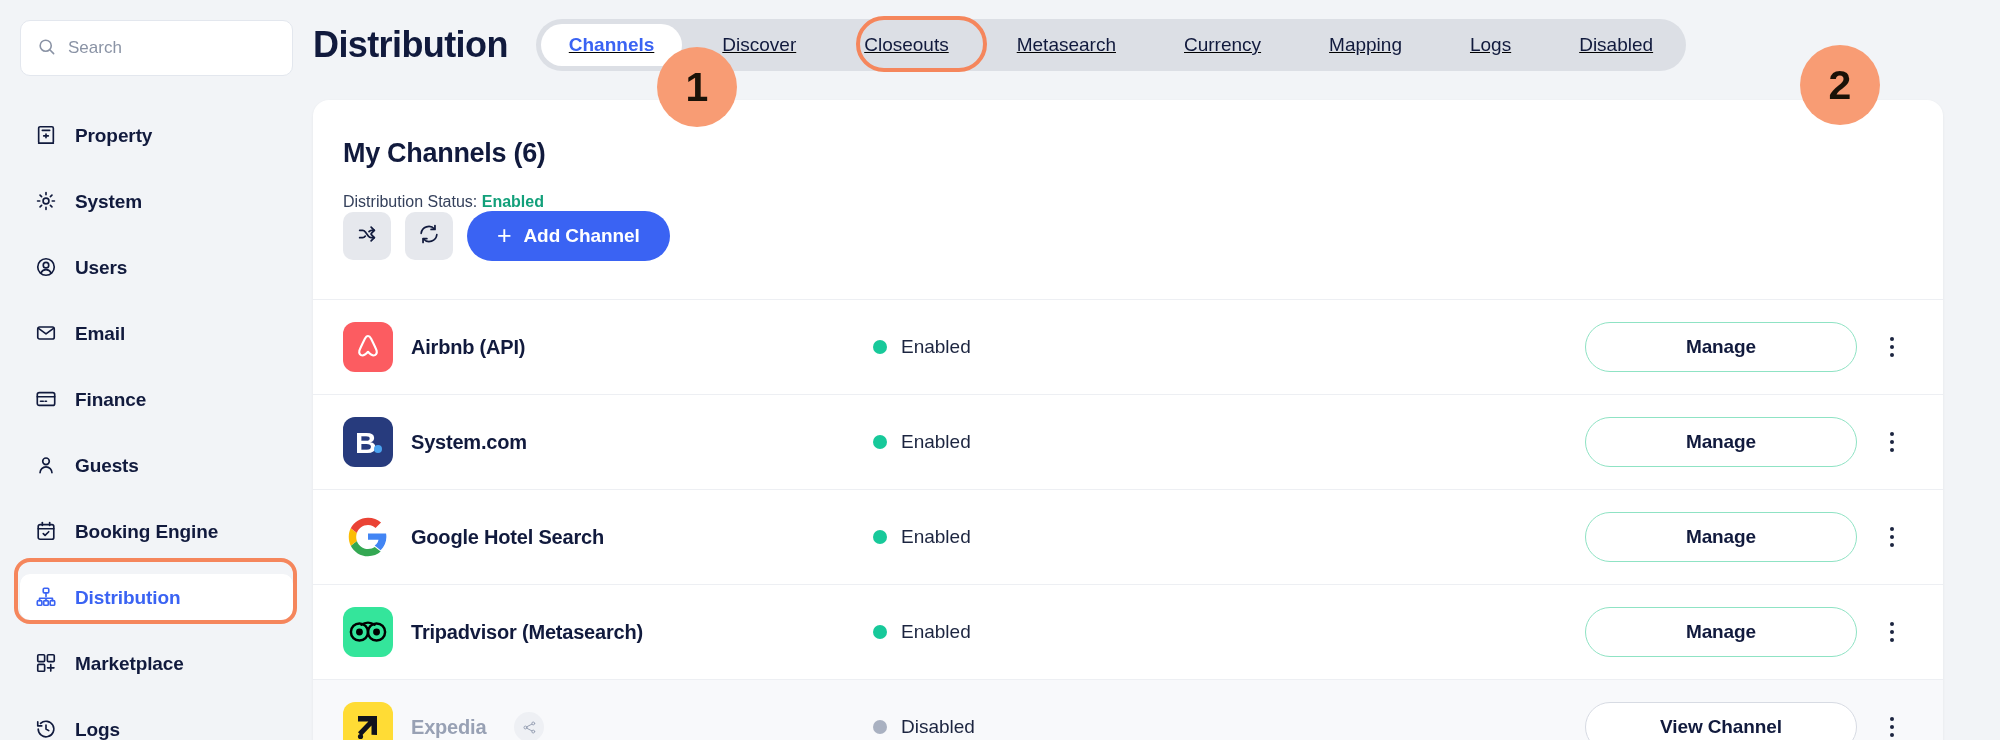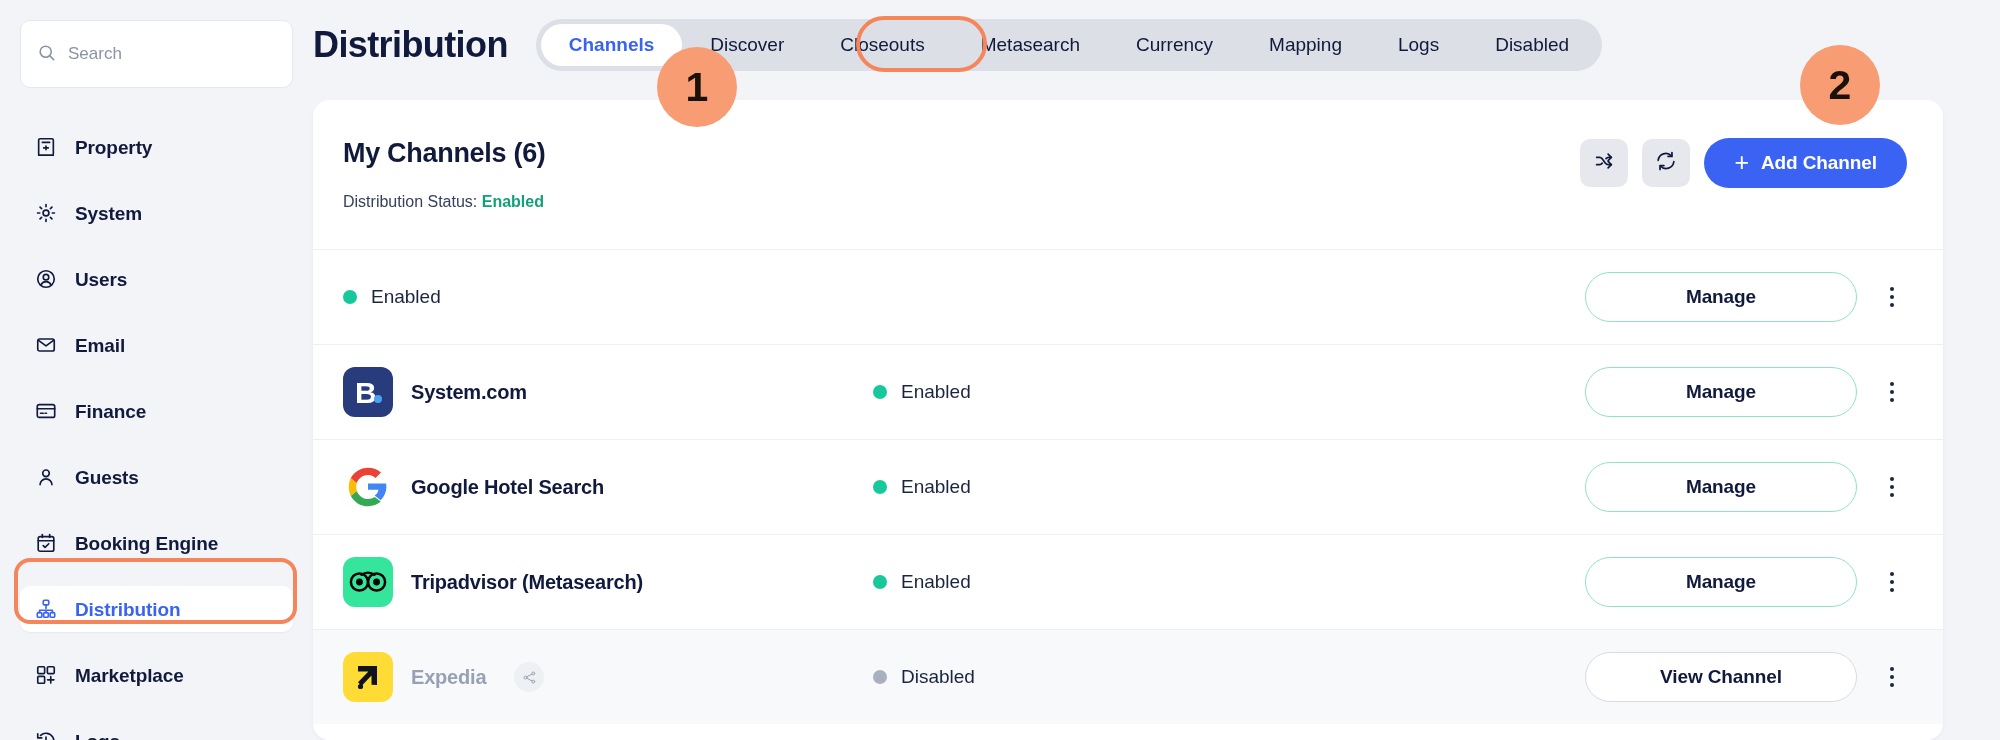--- a/index.html
+++ b/index.html
@@ -15,21 +15,21 @@
   
   .sidebar {
     width: 313px; height: 740px;
     background: #f2f4f7;
     flex: 0 0 313px;
     padding: 20px 0 0 0;
     position: relative;
   }
   .search-box {
     margin: 0 20px 0 20px;
-    height: 68px;
+    height: 56px;
     background: #ffffff;
     border: 1px solid #e3e7ee;
     border-radius: 10px;
     display: flex; align-items: center;
     padding: 0 16px;
     gap: 12px;
   }
   .search-box svg { flex: 0 0 auto; }
   .search-input {
     border: none; outline: none; background: transparent;
@@ -86,21 +86,22 @@
     font-size: 36px; font-weight: 700; color: #111a3d;
     letter-spacing: -0.6px;
     margin-left: 0;
   }
   .tabs {
     background: #dcdfe5;
     border-radius: 26px;
     height: 52px;
     display: flex; align-items: center;
     padding: 5px;
-    gap: 0;
+    gap: 12px;
+    text-decoration: underline;
   }
   .tab {
     height: 42px;
     padding: 0 28px;
     display: flex; align-items: center; justify-content: center;
     font-size: 19px;
     color: #111a3d;
     font-weight: 500;
     border-radius: 22px;
     white-space: nowrap;
@@ -128,20 +129,21 @@
     width: 1630px;
     min-height: 640px;
     background: #ffffff;
     border-radius: 16px;
     box-shadow: 0 1px 3px rgba(16,24,40,.06);
     overflow: hidden;
   }
   .card-head {
     display: flex; align-items: flex-start; justify-content: space-between;
     padding: 38px 36px 0 30px;
+    flex-direction: column;
   }
   .card-title {
     font-size: 27px; font-weight: 700; color: #111a3d;
     letter-spacing: -0.3px;
   }
   .card-sub {
     margin-top: 24px;
     font-size: 16px; color: #35415c; font-weight: 400;
   }
   .card-sub .status-ok { color: #12a07a; font-weight: 700; }
@@ -455,20 +457,28 @@
         <button class="add-btn">
           <span class="plus">+</span>
           <span>Add Channel</span>
         </button>
       </div>
     </div>
 
     <div class="rows">
 
       <div class="row">
+        <div class="row-brand">
+          <div class="logo logo-airbnb">
+            <svg width="34" height="34" viewBox="0 0 24 24" fill="none" stroke="#ffffff" stroke-width="1.5" stroke-linecap="round" stroke-linejoin="round">
+              <path d="M12 4.2c1 0 1.6.8 2.2 2 1.3 2.6 3.5 7 3.9 8.5.5 1.9-.7 3.3-2.2 3.3-1.2 0-2.2-.7-3.9-2.6-1.7 1.9-2.7 2.6-3.9 2.6-1.5 0-2.7-1.4-2.2-3.3.4-1.5 2.6-5.9 3.9-8.5.6-1.2 1.2-2 2.2-2z"></path>
+            </svg>
+          </div>
+          <span class="row-name">Airbnb (API)</span>
+        </div>
         <div class="row-status">
           <span class="dot dot-on"></span>
           <span class="status-txt">Enabled</span>
         </div>
         <div class="row-actions">
           <button class="manage-btn">Manage</button>
           <div class="kebab">
               <i></i>
               <i></i>
               <i></i>

